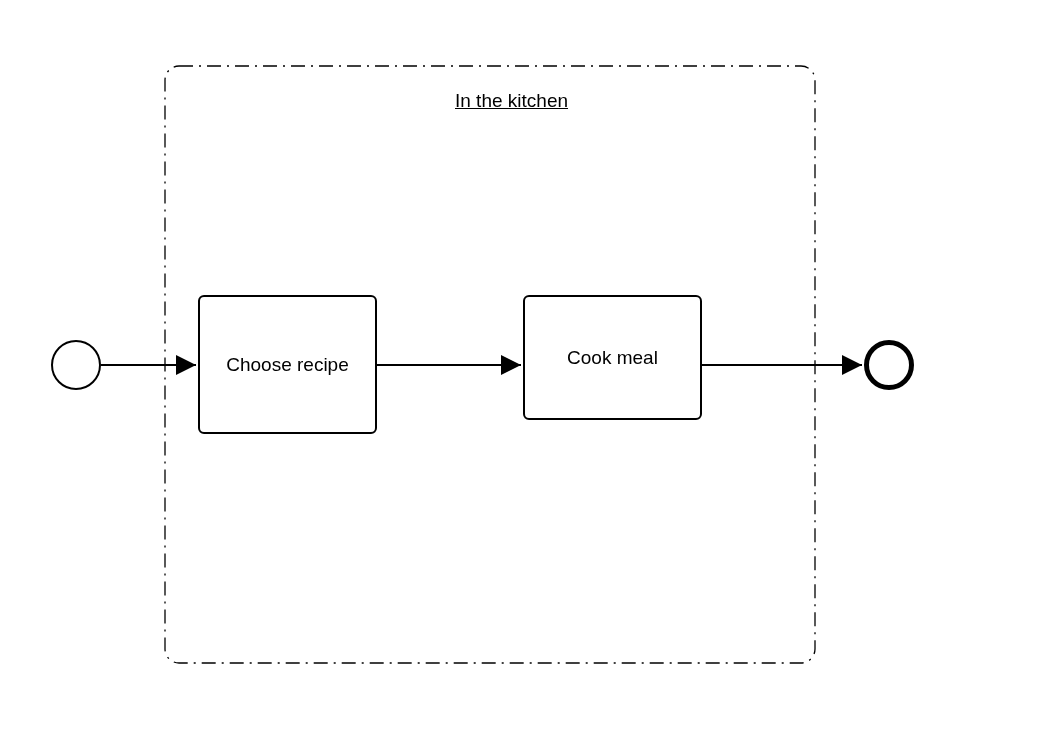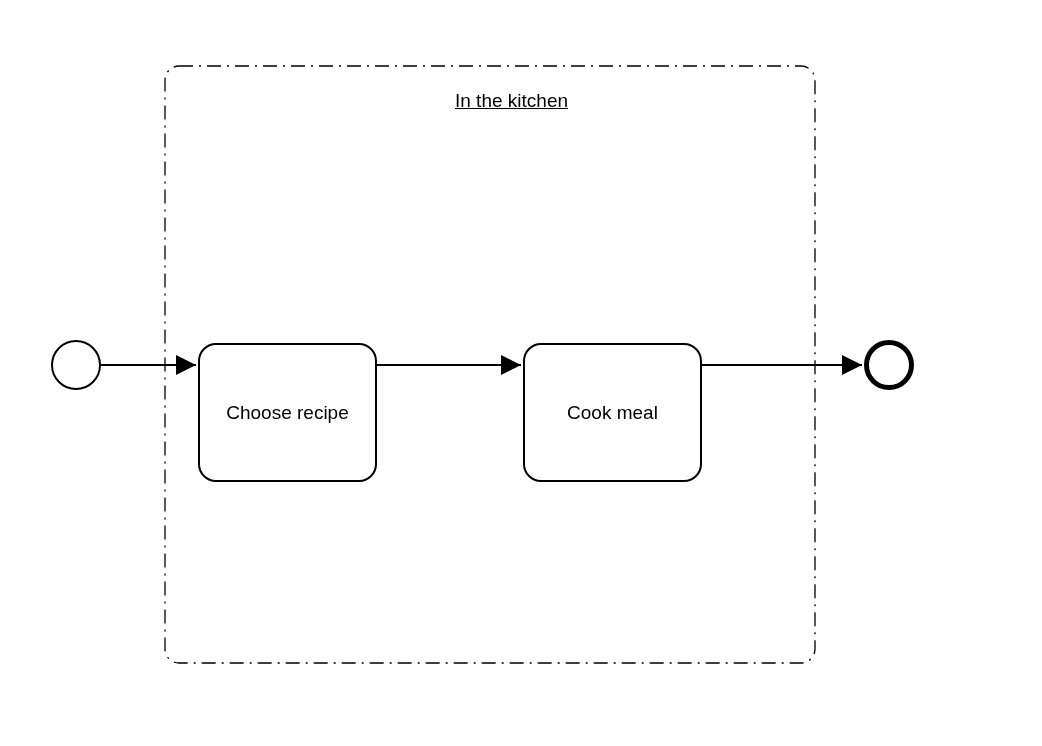--- a/index.html
+++ b/index.html
@@ -38,28 +38,27 @@
       position: absolute;
       width: 50px;
       height: 50px;
       border: 5px solid #000;
       border-radius: 50%;
       background: #fff;
     }
     .task {
       position: absolute;
       border: 2px solid #000;
-      border-radius: 18px;
+      border-radius: 6px;
       background: #fff;
       display: flex;
       align-items: center;
       justify-content: center;
       font-size: 19px;
       color: #000;
-      margin-top: 48px;
     }
     .task-label {
       text-align: center;
     }
     svg.overlay {
       position: absolute;
       top: 0;
       left: 0;
       width: 1042px;
       height: 746px;
@@ -86,19 +85,19 @@
   </svg>
 
   <div class="group-label" id="group-label" style="left: 455px; top: 90px; text-decoration: underline;">In the kitchen</div>
 
   <div class="start-event" id="start-event" style="left: 51px; top: 340px;"></div>
 
   <div class="task" id="task1" style="left: 198px; top: 295px; width: 179px; height: 139px;">
     <span class="task-label">Choose recipe</span>
   </div>
 
-  <div class="task" id="task2" style="left: 523px; top: 295px; width: 179px; height: 139px;">
+  <div class="task" id="task2" style="left: 523px; top: 295px; width: 179px; height: 125px;">
     <span class="task-label">Cook meal</span>
   </div>
 
   <div class="end-event" id="end-event" style="left: 864px; top: 340px;"></div>
 
 </div>
 
 </body></html>

